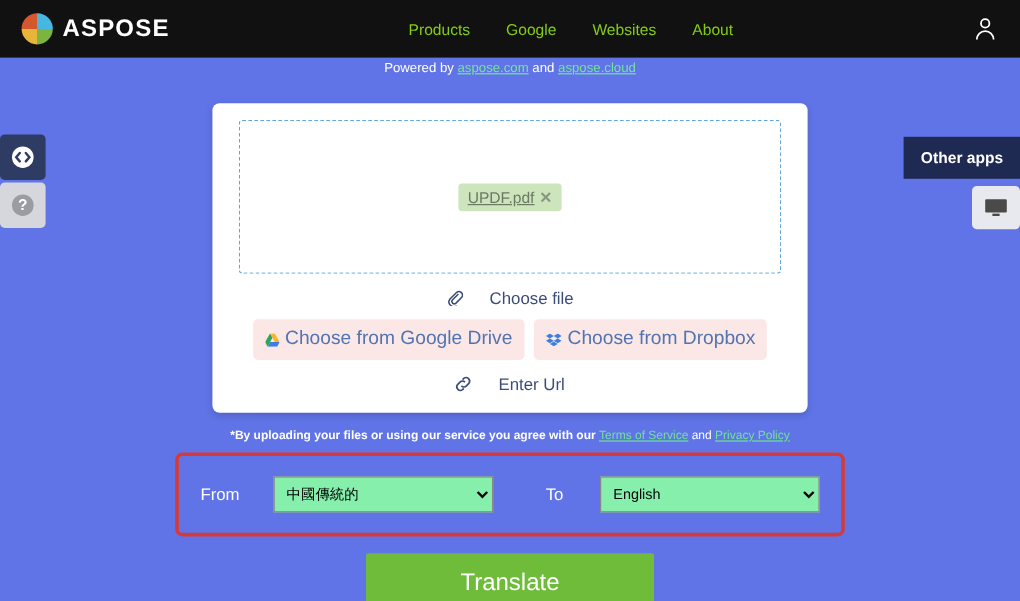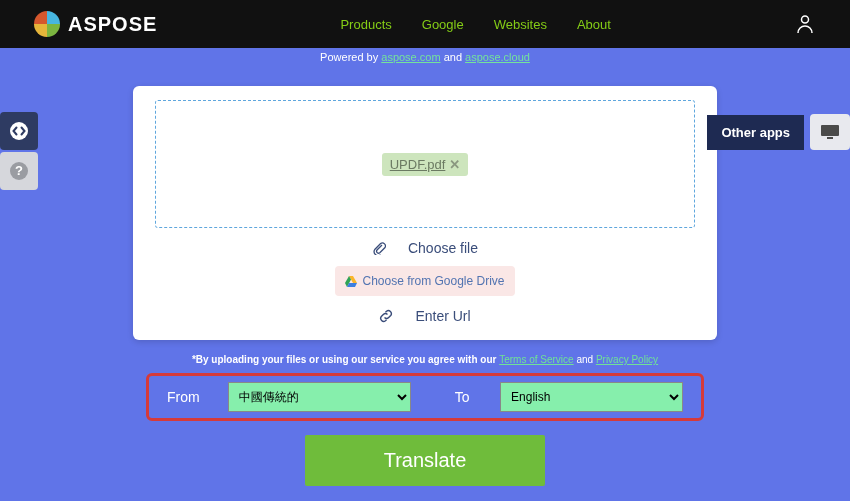--- a/index.html
+++ b/index.html
@@ -1,58 +1,58 @@
 <!DOCTYPE html>
 <html><head>
 <meta charset="utf-8">
 <style>
   * { box-sizing: border-box; margin: 0; padding: 0; }
   html, body { width: 850px; height: 501px; overflow: hidden; font-family: Arial, Helvetica, sans-serif; }
   body { background: #6074e8; }
 
   
-  .header { background: #111; height: 48px; display: flex; align-items: center; padding: 0 34px; }
+  .header { background: #111; height: 48px; display: flex; align-items: center; padding: 0 18px; }
   .logo { display: flex; align-items: center; gap: 8px; cursor: pointer; }
   .logo-mark { width: 26px; height: 26px; border-radius: 50%; background: conic-gradient(#47b6e0 0 90deg, #7bb540 90deg 180deg, #e6b53a 180deg 270deg, #d5572d 270deg 360deg); }
   .logo-text { color: #fff; font-weight: 700; font-size: 20px; letter-spacing: 1px; }
   .nav { display: flex; gap: 30px; justify-content: center; flex: 1; }
   .nav-item { color: #84cc16; font-size: 13px; cursor: pointer; }
   .user-icon { width: 22px; height: 22px; display: flex; align-items: center; justify-content: center; }
 
   
   .powered { text-align: center; color: #fff; font-size: 11px; padding: 3px 0; }
   .powered a { color: #74e39c; text-decoration: underline; }
 
   
   .side-left { position: absolute; left: 0; top: 112px; display: flex; flex-direction: column; gap: 2px; }
   .side-btn { width: 38px; height: 38px; border-radius: 4px; display: flex; align-items: center; justify-content: center; color: #fff; }
   .side-btn.dark { background: #2e3b62; }
   .side-btn.light { background: #d6d7dc; color: #888; }
-  .side-right { position: absolute; right: 0; top: 114px; display: flex; flex-direction: row; align-items: flex-end; gap: 6px; }
+  .side-right { position: absolute; right: 0; top: 114px; display: flex; flex-direction: column; align-items: flex-end; gap: 6px; }
   .other-apps { background: #1e2a52; color: #fff; font-size: 13px; font-weight: 600; padding: 10px 14px; border: none; cursor: pointer; }
   .monitor-btn { width: 40px; height: 36px; background: #e8e9ee; border-radius: 4px; display: flex; align-items: center; justify-content: center; }
 
   
-  .card { width: 584px; background: #fff; border-radius: 6px; margin: 20px auto 0; padding: 14px 22px 12px; box-shadow: 0 2px 6px rgba(0,0,0,0.15); }
+  .card { width: 496px; background: #fff; border-radius: 6px; margin: 20px auto 0; padding: 14px 22px 12px; box-shadow: 0 2px 6px rgba(0,0,0,0.15); }
   .dropzone { border: 1.5px dashed #5ea6dd; border-radius: 3px; height: 128px; display: flex; align-items: center; justify-content: center; background: #fff; cursor: pointer; }
   .file-chip { background: #cde5bd; padding: 4px 8px; border-radius: 3px; display: flex; align-items: center; gap: 4px; }
   .file-name { color: #6b7a62; font-size: 13px; text-decoration: underline; }
   .file-x { color: #8a9780; font-size: 13px; font-weight: 700; cursor: pointer; }
   .action-row { text-align: center; margin-top: 8px; }
   .action-link { display: inline-flex; align-items: center; gap: 22px; color: #3a4d7a; font-size: 14px; cursor: pointer; background: none; border: none; padding: 4px 8px; }
   .pill-row { display: flex; gap: 8px; justify-content: center; margin-top: 6px; }
-  .pill { background: #fae7e6; border: none; color: #5274b1; font-size: 12px; padding: 8px 10px; border-radius: 4px; display: inline-flex; align-items: center; gap: 5px; cursor: pointer; }
+  .pill { background: #fae7e6; border: none; color: #5274b1; font-size: 16px; padding: 8px 10px; border-radius: 4px; display: inline-flex; align-items: center; gap: 5px; cursor: pointer; }
 
   
   .agree { text-align: center; color: #fff; font-size: 10px; margin-top: 14px; }
   .agree a { color: #6fe297; text-decoration: underline; }
   .agree .lead { font-weight: 600; }
 
   
-  .lang-wrap { width: 558px; margin: 8px auto 0; border: 3px solid #d53a3a; border-radius: 6px; padding: 6px 18px; display: flex; align-items: center; gap: 22px; }
+  .lang-wrap { width: 558px; margin: 8px auto 0; border: 3px solid #d53a3a; border-radius: 6px; padding: 17px 18px; display: flex; align-items: center; gap: 22px; }
   .lang-label { color: #fff; font-size: 14px; width: 40px; }
   .lang-select { width: 188px; height: 30px; font-size: 12px; padding: 3px 6px; border: 1px solid #888; background: #86efac; }
   .lang-gap { flex: 1; }
 
   
   .translate-btn { display: block; width: 240px; margin: 14px auto 0; background: #6fbc3b; border: none; color: #fff; font-size: 20px; padding: 14px 0; border-radius: 2px; cursor: pointer; }
 
   svg { display: block; }
 </style>
 </head>
@@ -130,20 +130,28 @@
     <button class="pill">
       <span>
           <svg width="12" height="11" viewBox="0 0 12 11">
             <path d="M4 0h4l4 7H8z" fill="#f9b52a"></path>
             <path d="M0 7l4-7 2 3.5L2 11z" fill="#2fa356"></path>
             <path d="M2 11h8l2-4H4z" fill="#3d7ee0"></path>
           </svg>
         </span>
       <span>Choose from Google Drive</span>
     </button>
+    <button class="pill">
+      <span>
+          <svg width="13" height="11" viewBox="0 0 13 11">
+            <path d="M3.2 0 0 2l3.2 2L6.5 2zM9.8 0 6.5 2l3.3 2L13 2zM0 6l3.2-2L6.5 6 3.2 8zM6.5 6l3.3-2L13 6 9.8 8zM3.3 8.6 6.5 6.6 9.7 8.6 6.5 10.6z" fill="#3d7ee0"></path>
+          </svg>
+        </span>
+      <span>Choose from Dropbox</span>
+    </button>
   </div>
   <div class="action-row">
     <button class="action-link">
       <span>
           <svg width="14" height="14" viewBox="0 0 14 14">
             <path d="M5.5 8.5a3 3 0 0 0 4.2 0l2-2a3 3 0 0 0-4.2-4.2l-1 1M8.5 5.5a3 3 0 0 0-4.2 0l-2 2a3 3 0 0 0 4.2 4.2l1-1" fill="none" stroke="#3a4d7a" stroke-width="1.4"></path>
           </svg>
         </span>
       <span>Enter Url</span>
     </button>

